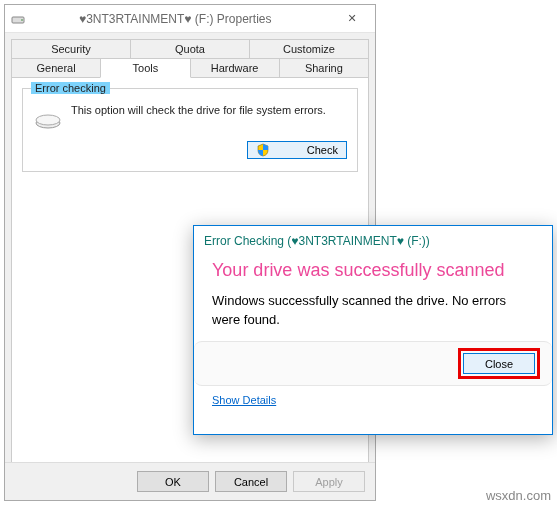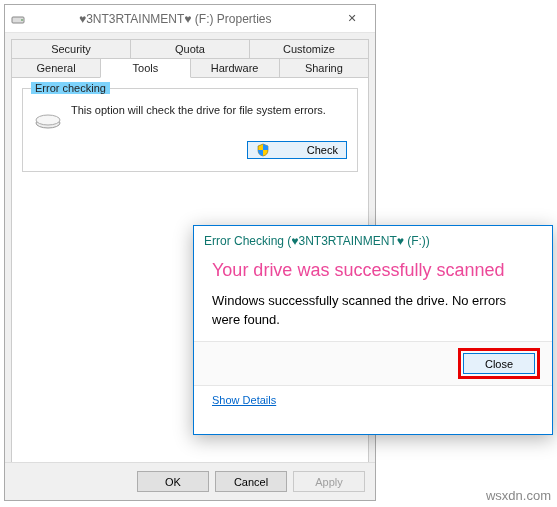--- a/index.html
+++ b/index.html
@@ -59,21 +59,21 @@
 .dialog {
   position:absolute; left:193px; top:225px; width:360px; height:210px;
   border:1px solid #0078d7; background:#fff; box-shadow:0 4px 18px rgba(0,0,0,0.3);
 }
 .dialog .dlg-title {
   height:30px; display:flex; align-items:center; padding:0 10px; color:#0f766e; font-size:12px;
 }
 .dialog .dlg-body { padding: 4px 18px 0 18px; }
 .dlg-heading { color:#ec4899; font-size:18px; margin:0 0 10px 0; }
 .dlg-msg { color:#000; font-size:13px; line-height:19px; margin-bottom:12px; }
-.dlg-btn-area { display:flex; justify-content:flex-end; padding:6px 12px; border-top:1px solid #e6e6e6; border-bottom:1px solid #e6e6e6; background:#fafafa; position:relative; }
+.dlg-btn-area { display:flex; justify-content:flex-end; padding:6px 12px; border-top:1px solid #e6e6e6; border-bottom:1px solid #e6e6e6; background:#fafafa; position:relative;border-radius:8px; }
 .close-outline { border:3px solid #e80000; padding:2px; }
 .close-btn {
   width:72px; height:21px; border:1px solid #0078d7; background:#e5f1fb; padding:0;
 }
 .show-details { padding:8px 18px; }
 .show-details a { color:#0066cc; text-decoration:underline; font-size:11.5px; }
 
 .watermark { position:absolute; right:6px; bottom:4px; font-size:13px; color:#888; }
 </style>
 </head>

